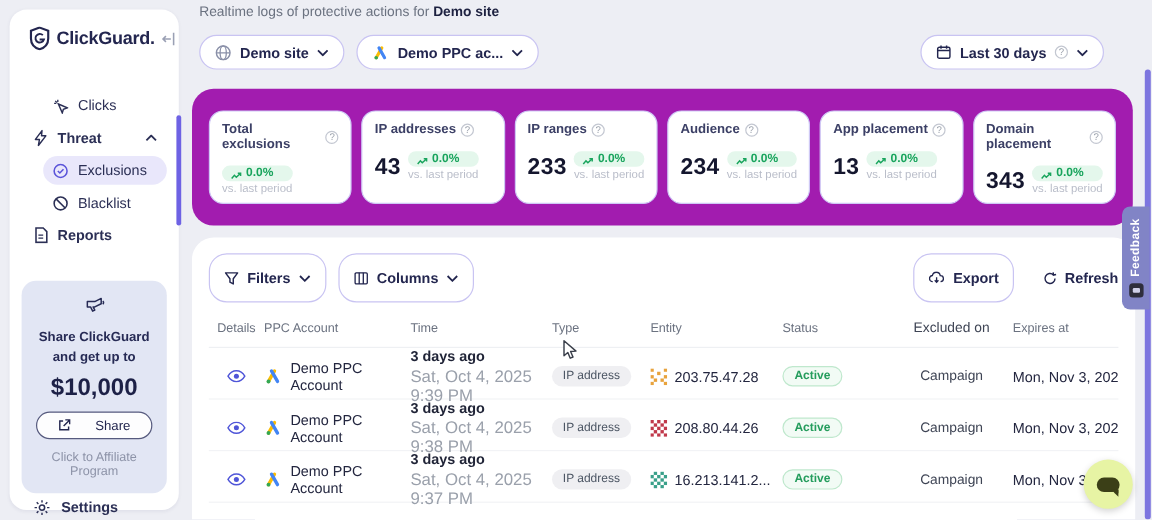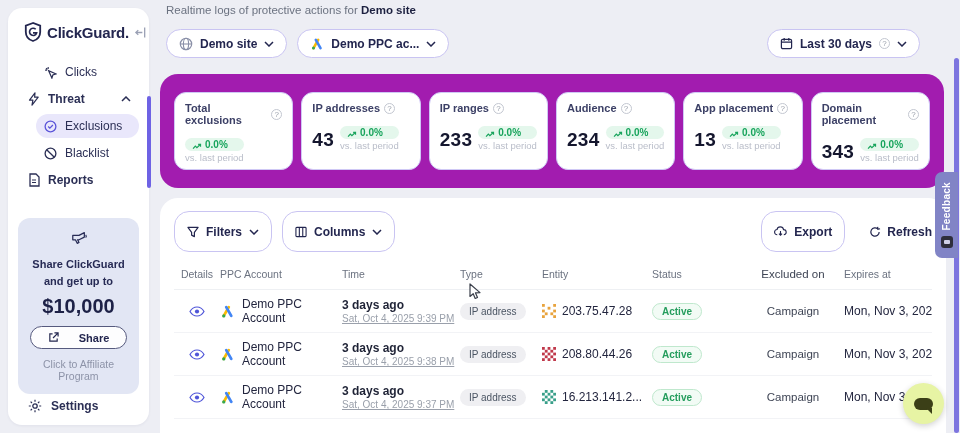--- a/index.html
+++ b/index.html
@@ -11,41 +11,41 @@
     position:relative;
   }
   svg { display:block; }
 
   
   .sidebar {
     position:absolute; left:8px; top:8px; width:141px; height:417px;
     background:#ffffff; border-radius:14px; box-shadow:0 1px 3px rgba(40,40,90,.06);
     padding:14px 10px 10px 10px; display:flex; flex-direction:column;
   }
-  .logo-row { display:flex; align-items:center; gap:5px; padding-left:6px; margin-bottom:18px; }
+  .logo-row { display:flex; align-items:center; gap:5px; padding-left:6px; margin-bottom:34px; }
   .logo-text { font-size:15px; font-weight:bold; color:#23264f; letter-spacing:-.2px; }
   .collapse-btn { margin-left:auto; cursor:pointer; }
 
   .nav { display:flex; flex-direction:column; gap:3px; font-size:12px; color:#2b2f55; }
   .nav-item { display:flex; align-items:center; gap:8px; height:24px; border-radius:12px; padding:0 8px; cursor:pointer; }
   .nav-item.root { padding-left:10px; font-weight:bold; }
   .nav-item.child { margin-left:18px; }
   .nav-item.active { background:#e9e7fb; }
   .nav-chevron { margin-left:auto; }
 
   .promo-card {
     margin-top:26px; background:#e2e6f4; border-radius:12px; padding:12px 8px 12px 8px;
     text-align:center; color:#272b55;
   }
   .promo-line1 { font-size:11px; font-weight:bold; line-height:1.5; margin-top:6px; }
   .promo-amount { font-size:20px; font-weight:bold; margin:6px 0 8px; color:#1d2147; }
   .promo-share-btn {
     display:flex; align-items:center; justify-content:center; gap:20px;
     background:#fdfdfe; border:1px solid #565a7e; border-radius:12px; height:23px;
-    font-size:11px; font-weight:bold; color:#23264f; cursor:pointer; margin:0 4px;
+    font-size:11px; font-weight:normal; color:#23264f; cursor:pointer; margin:0 4px;
   }
   .promo-caption { font-size:10.5px; color:#8d93a8; margin-top:9px; }
 
   .settings-row { display:flex; align-items:center; gap:9px; margin-top:5px; padding-left:10px;
     font-size:12px; font-weight:bold; color:#2b2f55; cursor:pointer; }
 
   .sidebar-scrollthumb { position:absolute; left:147px; top:96px; width:4px; height:92px;
     background:#6e62e4; border-radius:2px; }
 
   
@@ -88,21 +88,21 @@
   .tgrid { display:grid; grid-template-columns:46px 122px 118px 82px 110px 104px 74px 1fr;
     align-items:center; }
   .thead { margin-top:16px; font-size:10.5px; color:#6b7280; padding-bottom:9px;
     border-bottom:1px solid #eef0f3; }
   .thead .c-excluded { text-align:center; }
   .trow { height:43px; border-bottom:1px solid #f2f3f6; font-size:12px; }
   .cell-details { display:flex; justify-content:center; }
   .eye-btn { cursor:pointer; }
   .cell-account { display:flex; align-items:center; gap:7px; font-size:12px; color:#23263f; }
   .time-rel { font-size:12px; font-weight:bold; color:#1f2336; }
-  .time-abs { font-size:10px; color:#9aa0ab; margin-top:1px;text-decoration:underline; }
+  .time-abs { font-size:14px; color:#9aa0ab; margin-top:1px; }
   .type-pill { display:inline-block; background:#efeff2; border-radius:10px; padding:3px 9px;
     font-size:10px; color:#4b5563; }
   .cell-entity { display:flex; align-items:center; gap:6px; font-size:12px; color:#23263f; }
   .status-pill { display:inline-block; border:1px solid #bfe8cd; background:#f2fbf5; border-radius:10px;
     padding:2px 9px; font-size:10px; font-weight:bold; color:#259d5d; }
   .c-excluded { font-size:11.5px; color:#3f4555; text-align:center; }
   .c-expires { font-size:12px; color:#23263f; white-space:nowrap; overflow:hidden; }
 
   
   .feedback-tab { position:absolute; right:2px; top:172px; width:23px; height:86px;

